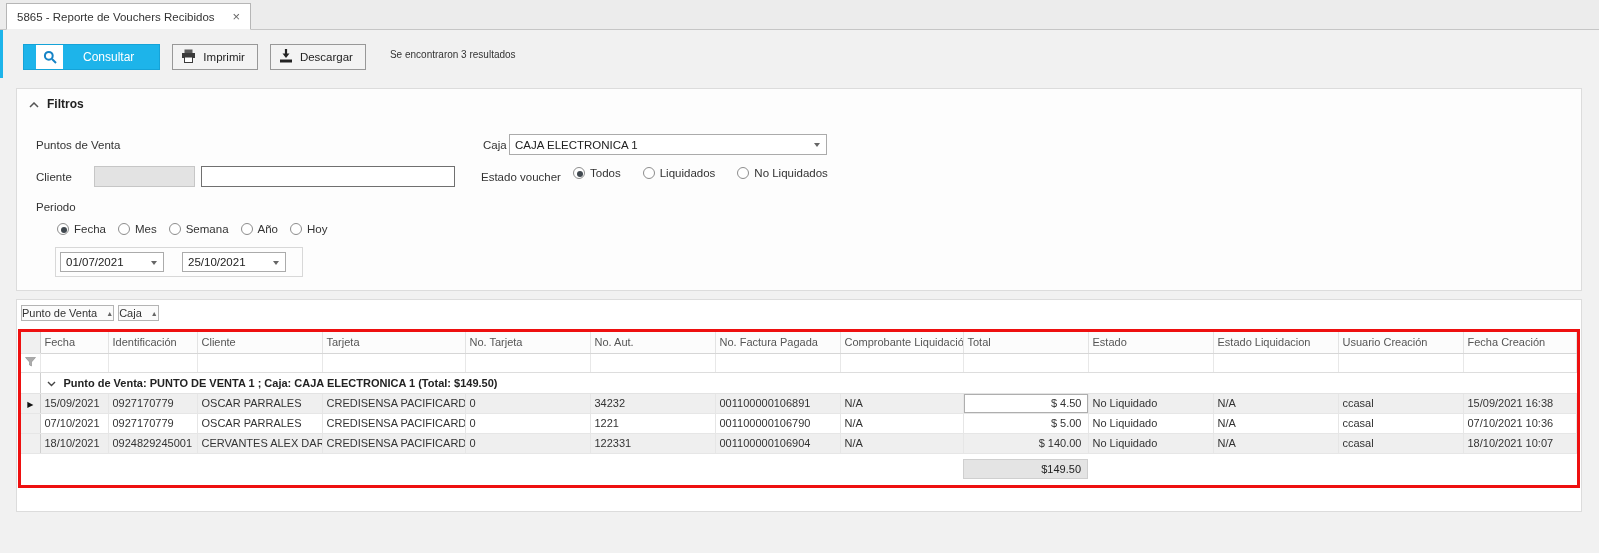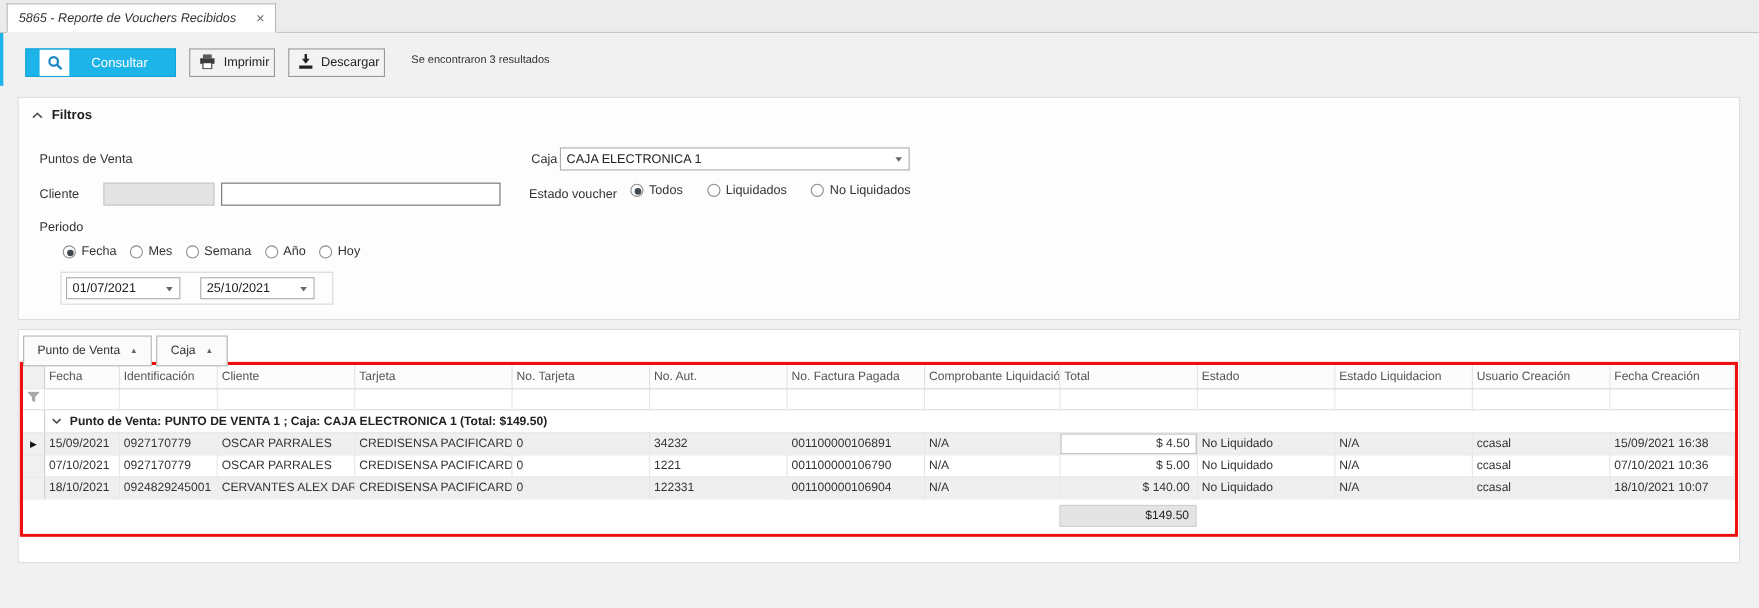--- a/index.html
+++ b/index.html
@@ -2,27 +2,27 @@
 <html style="--accent: #1db4ea; --red: #ee1010;"><head>
 <meta charset="utf-8">
 <style>
   :root{ --accent:#1db4ea; --red:#ee1010; }
   *{box-sizing:border-box; margin:0; padding:0;}
   html,body{width:1599px;height:553px;overflow:hidden;}
   body{background:#f1f1f1;font-family:"Liberation Sans",sans-serif;color:#333;position:relative;}
 
   
   .tabstrip{height:30px;background:#ececec;border-bottom:1px solid #c6c6c6;display:flex;align-items:flex-end;padding-left:6px;}
-  .tab{background:#fff;border:1px solid #b6b6b6;border-bottom:1px solid #f1f1f1;margin-bottom:-1px;height:27px;display:flex;align-items:center;padding:0 10px;font-size:11.5px;color:#333;font-style:italic;}
+  .tab{background:#fff;border:1px solid #b6b6b6;border-bottom:1px solid #f1f1f1;margin-bottom:-1px;height:27px;display:flex;align-items:center;padding:0 10px;font-size:11.5px;color:#333;}
   .tab-close{margin-left:18px;color:#666;font-size:13px;line-height:1;}
   .accent-strip{position:absolute;left:0;top:30px;width:3px;height:48px;background:var(--accent);}
 
   
   .toolbar{display:flex;align-items:center;padding:14px 0 10px 23px;gap:12px;}
-  .btn{height:26px;display:inline-flex;align-items:center;border:1px solid #989898;background:#f3f3f3;font-size:11.5px;color:#222;padding:0 4px 0 8px;gap:7px;}
+  .btn{height:26px;display:inline-flex;align-items:center;border:1px solid #989898;background:#f3f3f3;font-size:11.5px;color:#222;padding:0 12px 0 8px;gap:7px;}
   .btn-consultar{padding:12px;border:1px solid #15a3d8;background:var(--accent);color:#fff;overflow:hidden;}
   .btn-consultar .iconbox{width:27px;height:24px;background:#fff;display:flex;align-items:center;justify-content:center;}
   .btn-consultar .cap{padding:0 13px;font-size:12px;}
   .results{font-size:10px;color:#333;margin-left:12px;align-self:flex-start;margin-top:5px;}
 
   
   .panel{margin:8px 17px 0 16px;background:#fdfdfd;border:1px solid #dcdcdc;}
   .filters-panel{height:203px;position:relative;}
   .panel-header{position:absolute;left:12px;top:8px;font-weight:bold;font-size:12px;color:#222;display:flex;gap:8px;align-items:center;}
 
@@ -37,21 +37,21 @@
   .radio{display:inline-flex;align-items:center;gap:5px;font-size:11.5px;color:#333;}
   .rdot{width:12px;height:12px;border-radius:50%;border:1px solid #8d8d8d;background:#fff;position:relative;flex:none;}
   .rdot.sel::after{content:'';position:absolute;left:3px;top:3px;width:6px;height:6px;border-radius:50%;background:#40484f;}
 
   .datebox{position:absolute;left:38px;top:158px;width:248px;height:30px;border:1px solid #d8d8d8;display:flex;align-items:center;gap:18px;padding-left:4px;}
   .datebox .combo{position:relative;width:104px;height:20px;}
 
   
   .grid-panel{margin:8px 17px 0 16px;background:#fff;border:1px solid #dcdcdc;height:213px;position:relative;}
   .group-panel{display:flex;gap:4px;padding:5px 0 0 4px;height:28px;}
-  .chip{border:1px solid #b4b4b4;background:#fbfbfb;font-size:11px;color:#333;display:inline-flex;align-items:center;gap:9px;padding:0 12px;height:28px;}
+  .chip{border:1px solid #b4b4b4;background:#fbfbfb;font-size:11px;color:#333;display:inline-flex;align-items:center;gap:9px;padding:0 0;height:16px;}
   .sortg{font-size:7px;color:#666;}
 
   .redbox{margin:1px 1px 0 1px;border:3px solid var(--red);background:#fff;}
 
   table.grid{border-collapse:collapse;table-layout:fixed;width:100%;font-size:11px;color:#333;background:#fff;}
   table.grid td{overflow:hidden;white-space:nowrap;}
   .hcell{height:21px;padding:0 4px;color:#555;border-right:1px solid #e3e3e3;border-bottom:1px solid #d6d6d6;background:#fcfcfc;text-align:left;}
   .ind{background:#f0f0f0;border-right:1px solid #cfcfcf;border-bottom:1px solid #e3e3e3;text-align:center;}
   .fcell{height:19px;background:#fff;border-right:1px solid #e8e8e8;border-bottom:1px solid #dddddd;}
   .gcell{height:21px;border-bottom:1px solid #e3e3e3;padding-left:6px;background:#fff;}

